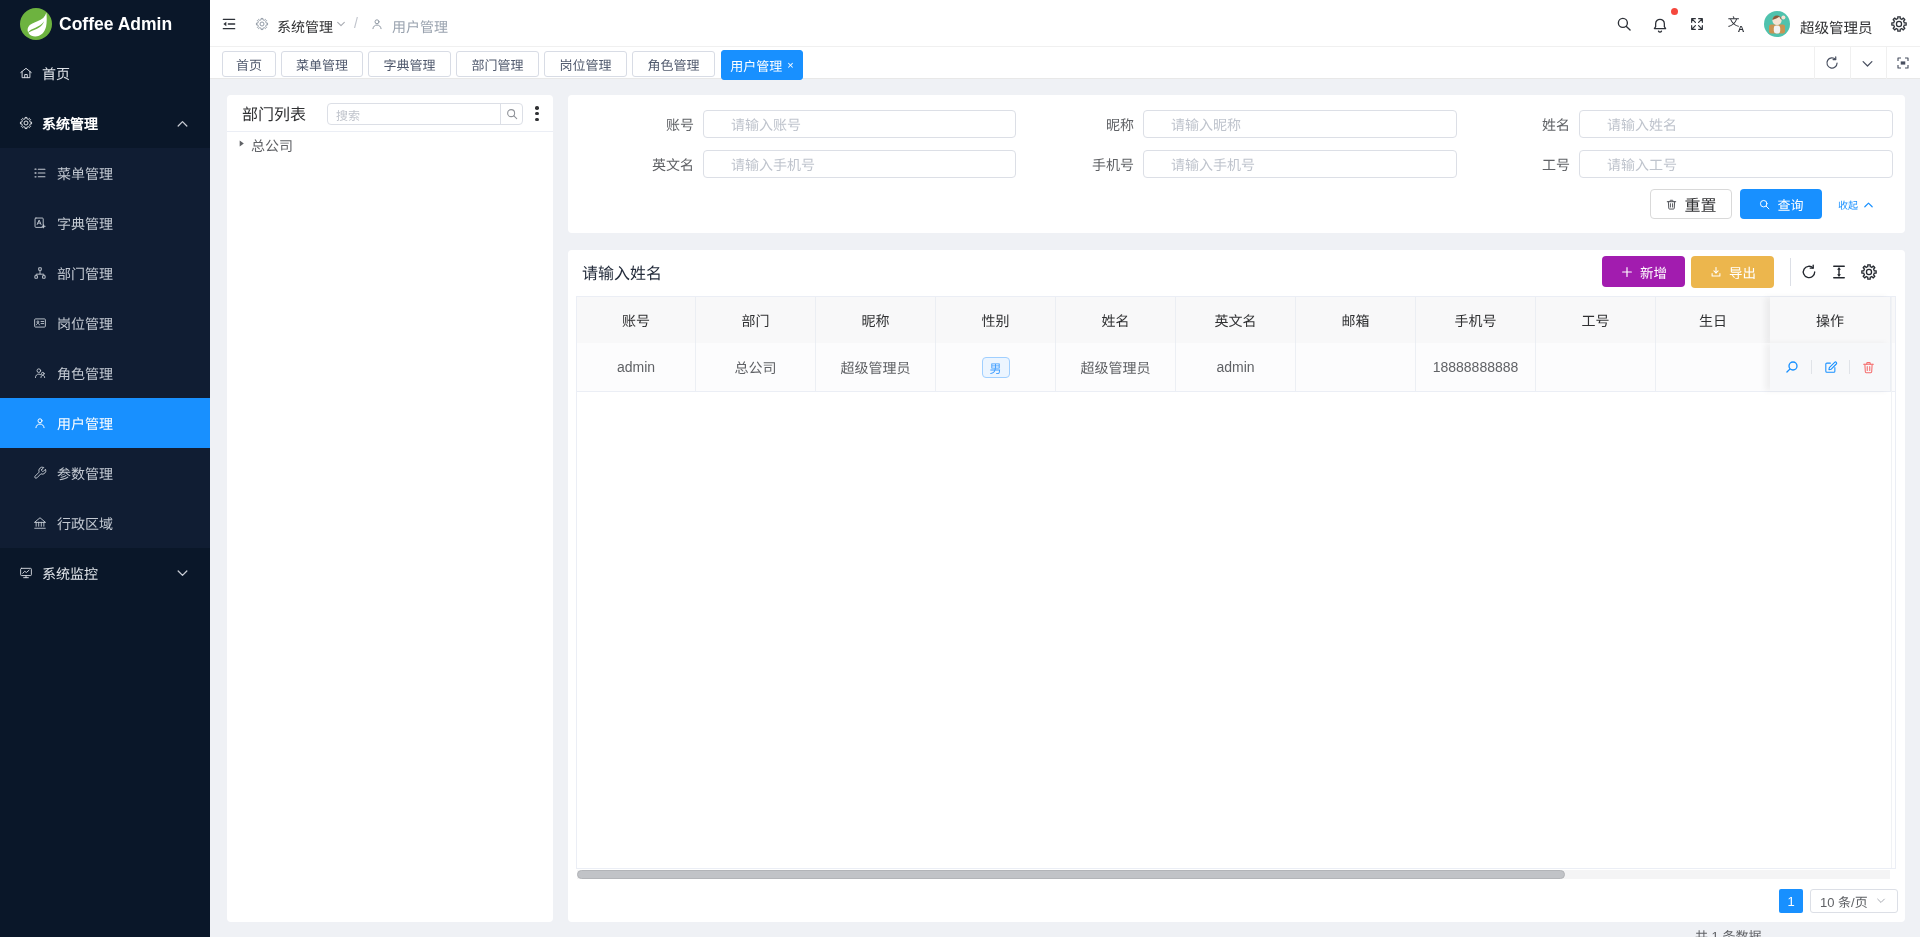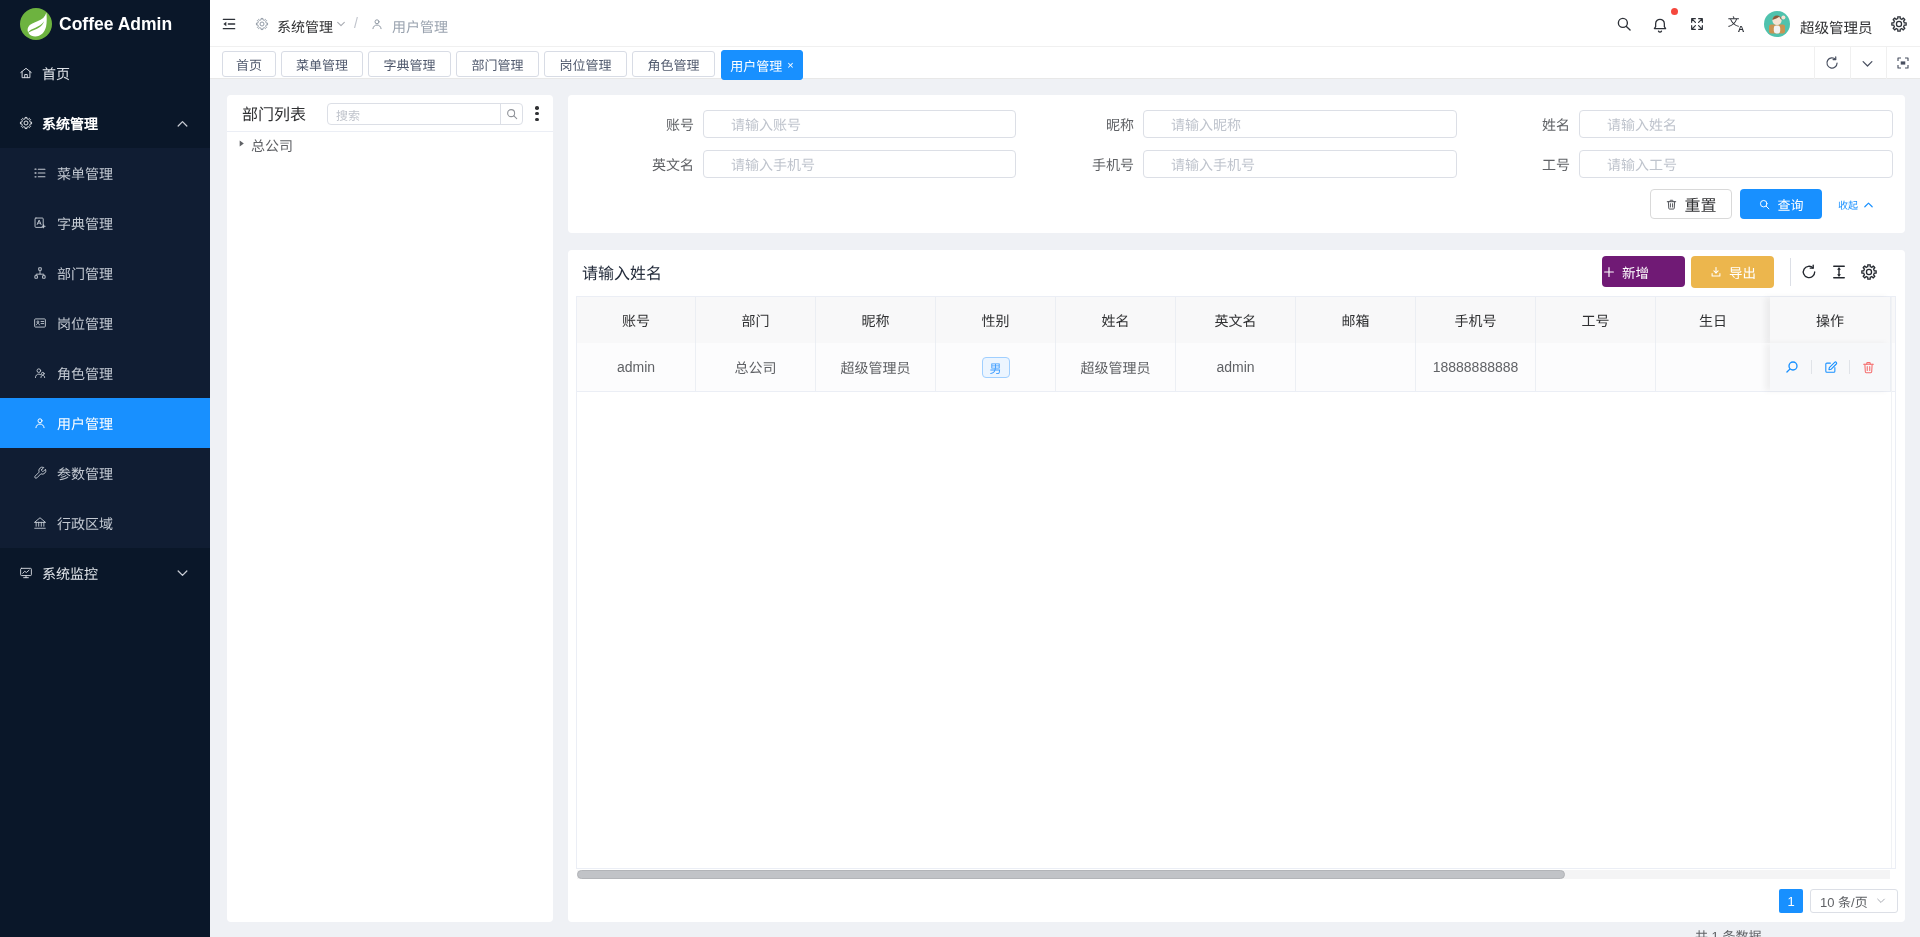--- a/index.html
+++ b/index.html
@@ -291,21 +291,21 @@
     </svg>重置</div>
 <div class="abs flex" style="left:1740px;top:189px;width:82px;height:30px;border-radius:4px;background:#1890ff;justify-content:center;color:#fff;font-size:13px"><svg width="13" height="13" style="margin-right:6px">
       <use href="#i-search"></use>
     </svg>查询</div>
 <div class="abs flex" style="left:1838px;top:189px;height:30px;color:#1890ff;font-size:10px">收起<svg style="margin-left:5px" width="11" height="9" viewBox="0 0 24 16" fill="none" stroke="#1890ff" stroke-width="2.6" stroke-linecap="round" stroke-linejoin="round">
       <path d="m4 13 8-8 8 8"></path>
     </svg></div>
 
 <div class="abs" style="left:568px;top:250px;width:1337px;height:672px;background:#fff;border-radius:4px"></div>
 <div class="abs" style="left:582px;top:260px;font-size:16px;color:#252d3c">请输入姓名</div>
-<div class="abs flex" style="left:1602px;top:256px;width:83px;height:31px;border-radius:4px;background:#701a75;color:#fff;font-size:13.5px"><svg width="14" height="14" style="margin-right:6px">
+<div class="abs flex" style="left:1602px;top:256px;width:83px;height:31px;border-radius:4px;background:#a21caf;justify-content:center;color:#fff;font-size:13.5px"><svg width="14" height="14" style="margin-right:6px">
       <use href="#i-plus"></use>
     </svg>新增</div>
 <div class="abs flex" style="left:1691px;top:256px;width:83px;height:32px;border-radius:4px;background:#ecb64d;justify-content:center;color:#fff;font-size:13.5px"><svg width="14" height="14" style="margin-right:6px">
       <use href="#i-down"></use>
     </svg>导出</div>
 <div class="abs" style="left:1790px;top:258px;width:1px;height:28px;background:#dcdfe6"></div>
 <svg class="abs" style="left:1800px;top:263px" width="18" height="18" color="#23272e">
     <use href="#i-refresh"></use>
   </svg>
 <svg class="abs" style="left:1830px;top:263px" width="18" height="18" color="#23272e">

